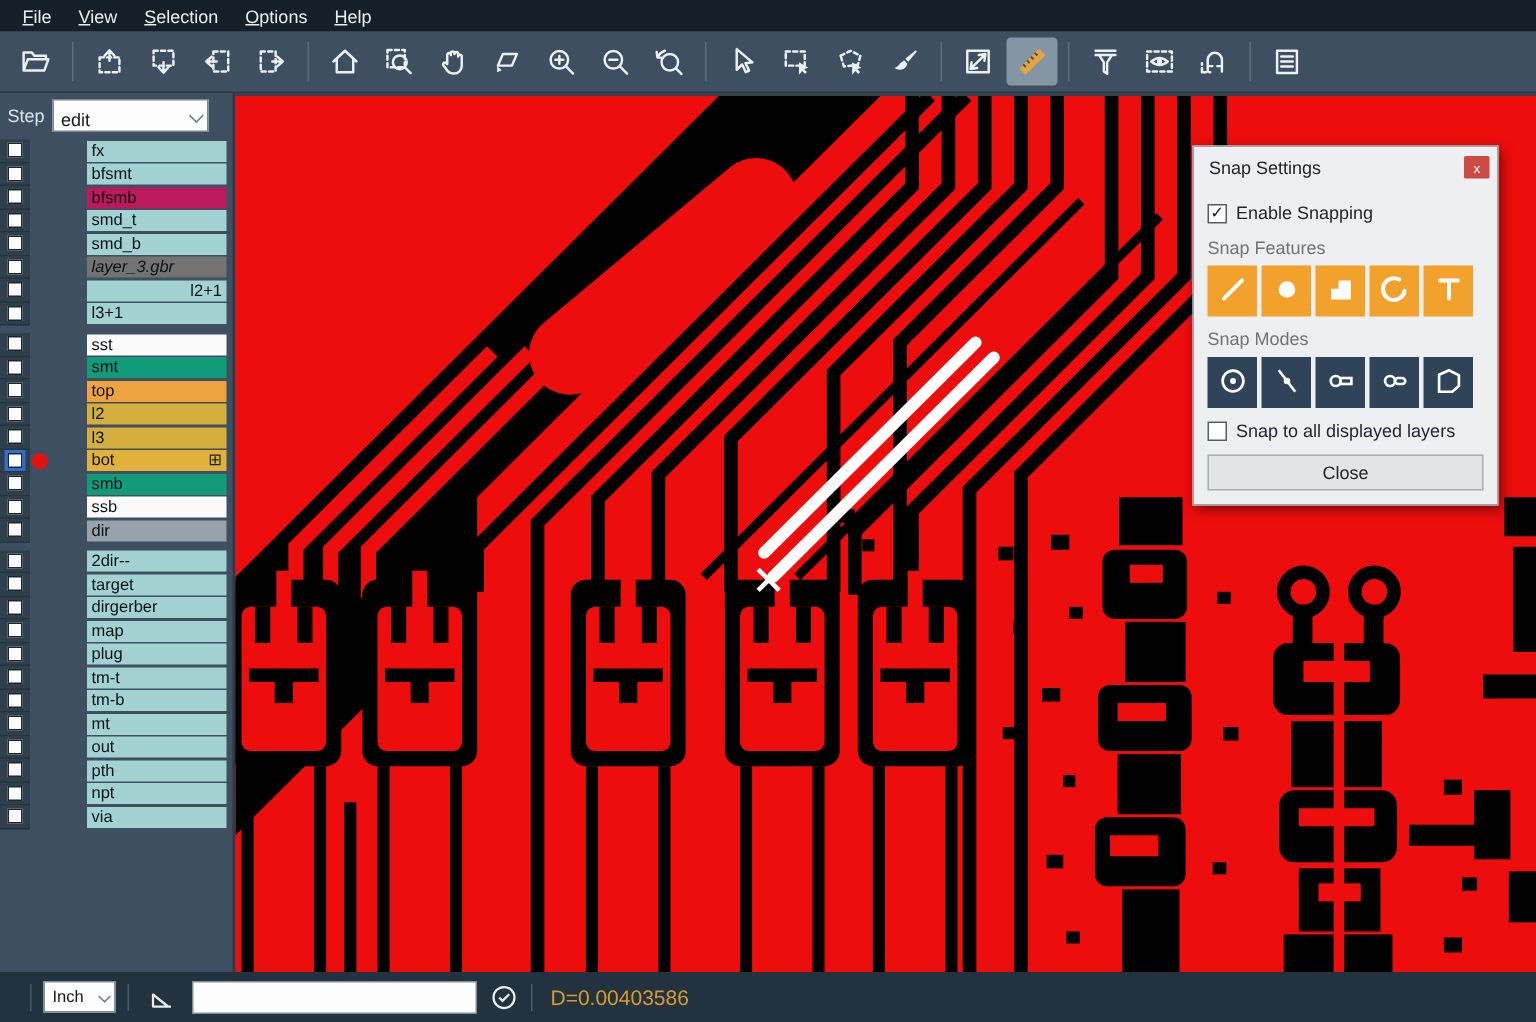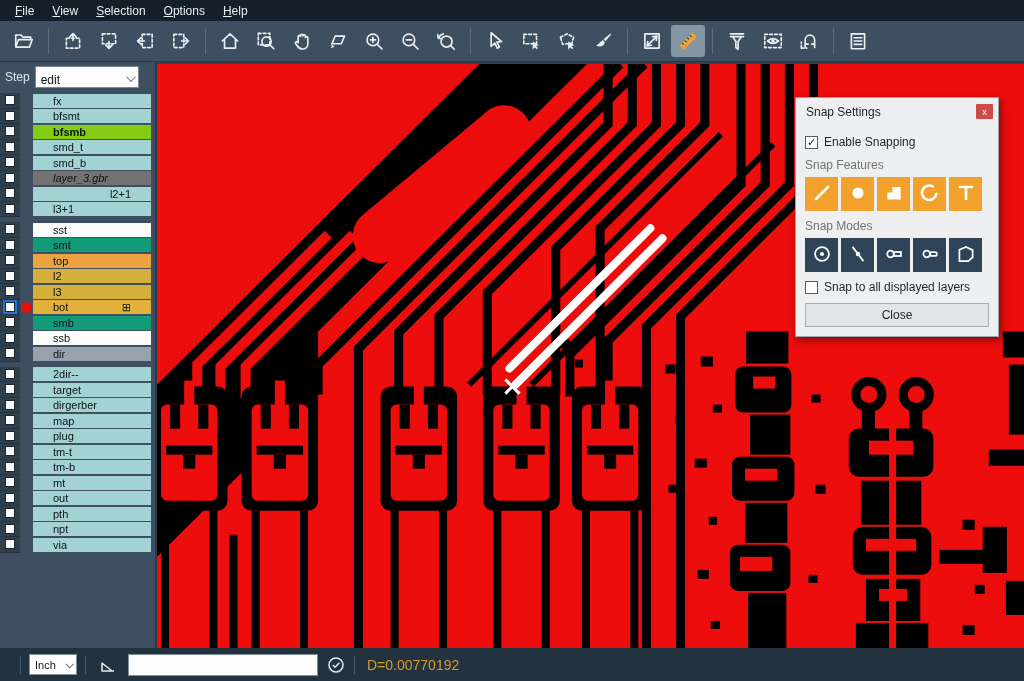--- a/index.html
+++ b/index.html
@@ -27,21 +27,21 @@
   #steplabel{color:#DDE4E9;font-size:12px;margin-right:5px;}
   #stepselect{flex:1;height:22px;background:#FDFDFD;border:1px solid #7A8894;display:flex;align-items:flex-end;font-size:12px;color:#15191d;padding-left:5px;position:relative;}
   #stepselect .chev{position:absolute;right:5px;top:8px;width:7px;height:7px;border-right:1.5px solid #6b7884;border-bottom:1.5px solid #6b7884;transform:rotate(45deg) translateY(-2px);}
   #layerlist{flex:1 1 auto;padding-top:2px;overflow:hidden;}
   .lrow{height:15.5px;display:flex;align-items:center;position:relative;}
   .cbcol{width:20px;height:100%;background:#303F4C;display:flex;align-items:center;justify-content:center;flex:0 0 auto;border-bottom:1px solid #27343F;}
   .cb{width:10px;height:10px;background:#FBFDFE;border:1.5px solid #1d2730;}
   .cb.active{outline:2px solid #2A6FD6;outline-offset:0;}
   .gapcol{width:13px;height:100%;flex:0 0 auto;display:flex;align-items:center;justify-content:center;}
   .reddot{width:11px;height:11px;border-radius:50%;background:#E01212;}
-  .namecell{flex:1;height:14px;margin-right:4px;font-size:11px;color:#0d1216;padding:0 20px;display:flex;align-items:center;line-height:14px;}
+  .namecell{flex:1;height:14px;margin-right:4px;font-size:11px;color:#0d1216;padding:0 3px;display:flex;align-items:center;line-height:14px;margin-left:25px;}
   .gridicon{margin-left:auto;font-size:11px;line-height:10px;color:#13202b;}
   .group-gap{height:5px;}
   #xypanel{height:46px;background:#7E96A3;color:#F3F6F8;font-size:13px;padding:4px 0 0 7px;line-height:19px;flex:0 0 auto;}
 
   
   #canvas{flex:1 1 auto;position:relative;background:#EE0D0D;min-width:0;border-top:2px solid #33424E;}
   #canvas svg.board{position:absolute;inset:0;width:100%;height:100%;}
 
   
   #snapdlg{position:absolute;left:638px;top:33px;width:204px;background:#EDEFF1;border:1px solid #9AA3AA;box-shadow:2px 3px 8px rgba(0,0,0,.45);font-size:12px;color:#1E242A;}
@@ -293,21 +293,21 @@
             <div class="gapcol"></div>
             <div class="namecell" style="background: rgb(163, 210, 210);">
               <span>bfsmt</span>
             </div>
           </div>
           <div class="lrow">
             <div class="cbcol">
               <span class="cb"></span>
             </div>
             <div class="gapcol"></div>
-            <div class="namecell" style="background: #84cc16; font-weight: bold;">
+            <div class="namecell" style="background: #be185d;">
               <span>bfsmb</span>
             </div>
           </div>
           <div class="lrow">
             <div class="cbcol">
               <span class="cb"></span>
             </div>
             <div class="gapcol"></div>
             <div class="namecell" style="background: rgb(163, 210, 210);">
               <span>smd_t</span>
@@ -802,16 +802,16 @@
         </svg>
     </span>
     <input id="cmdinput" type="text" value="" style="">
     <span id="applybtn">
       <svg width="20" height="20" viewBox="0 0 20 20">
           <circle cx="10" cy="10" r="7" fill="none" stroke="#E9EDF0" stroke-width="1.5"></circle>
           <path d="M6.8,10 l2.2,2.2 L13.5,7.8" fill="none" stroke="#E9EDF0" stroke-width="1.5"></path>
         </svg>
     </span>
     <div class="bsep"></div>
-    <span id="dreadout">D=0.00770192</span>
+    <span id="dreadout">D=0.00403586</span>
   </div>
 
 </div>
 
 </body></html>

